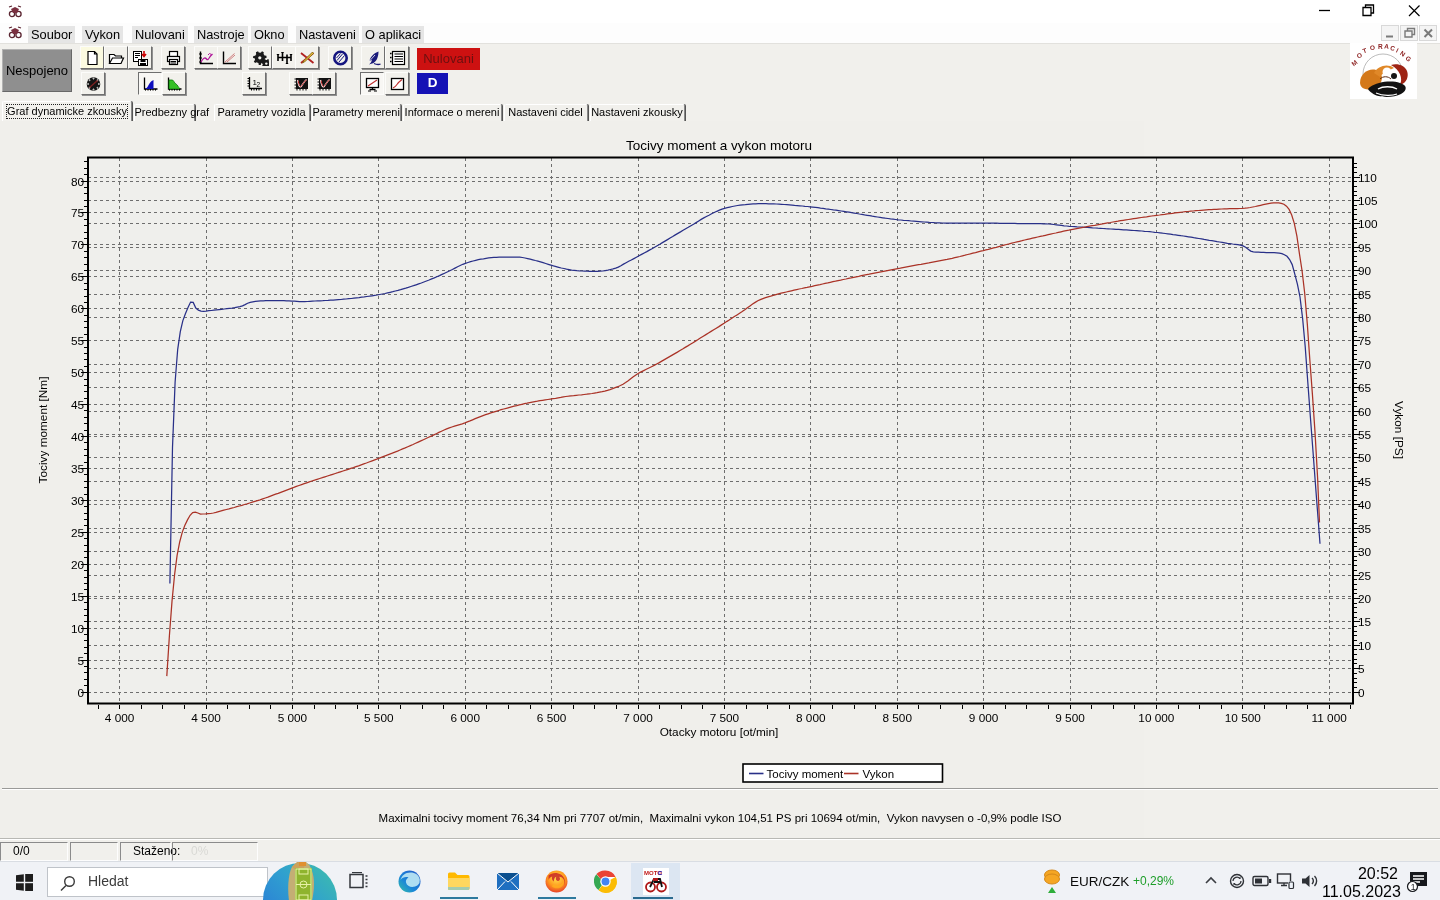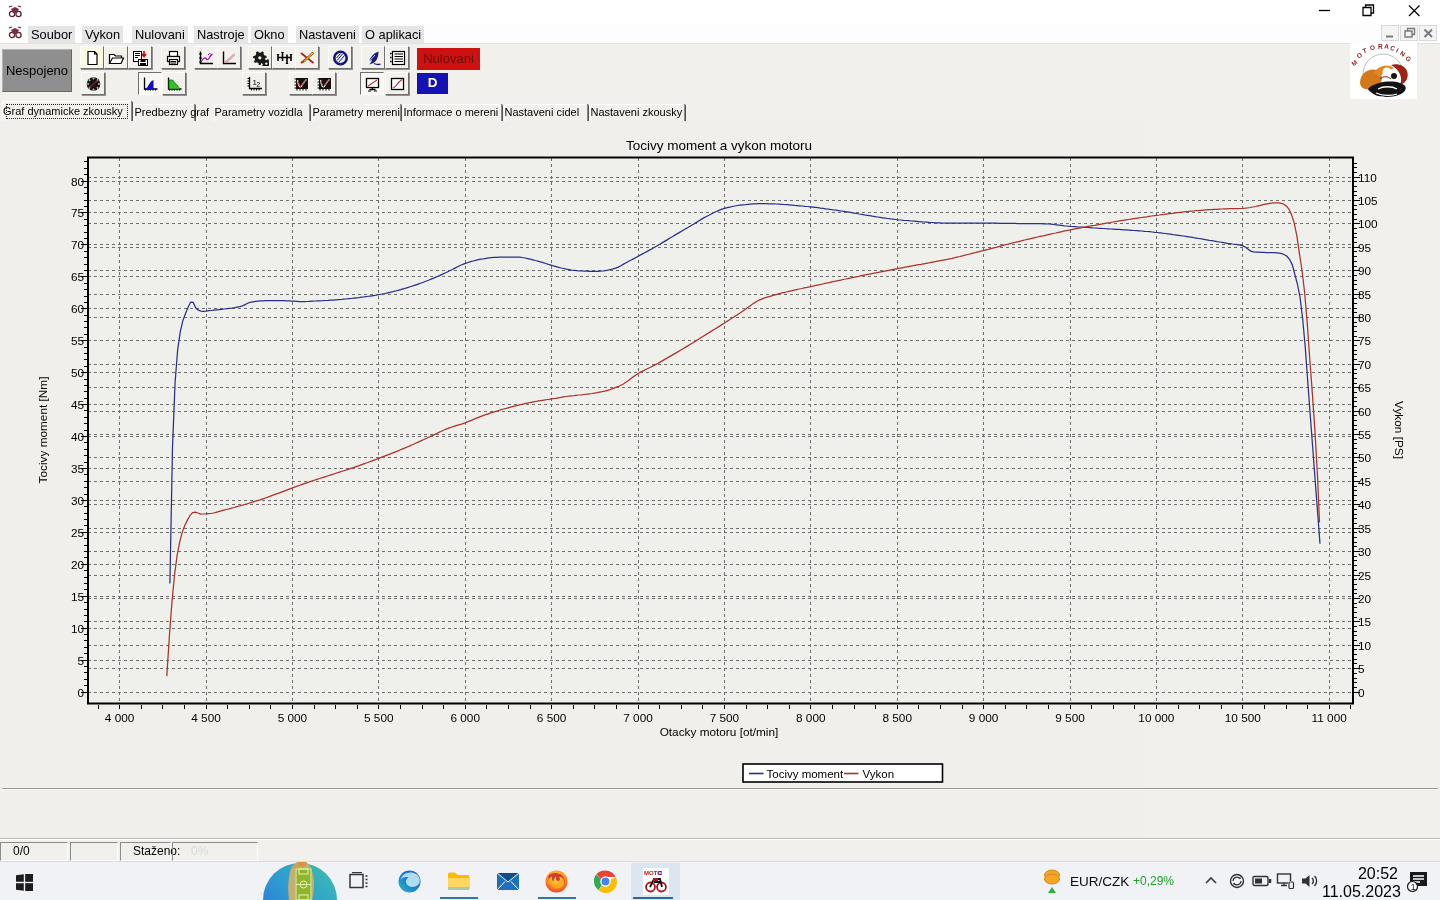--- a/index.html
+++ b/index.html
@@ -9,21 +9,21 @@
 #menubar{position:absolute;left:0;top:23px;width:1440px;height:20px;background:#fdfdfd}
 .mi{position:absolute;top:2.5px;font-size:12.8px;color:#000;background:#e5e5e5;padding:0 3px;line-height:17px}
 #toolbar{position:absolute;left:0;top:43px;width:1440px;height:58px;background:#f1f0ec;border-top:1px solid #e2e1dd}
 #nespojeno{position:absolute;left:2px;top:4.5px;width:70px;height:43px;background:#8f8f8f;border:1px solid;border-color:#b2b2b2 #686868 #686868 #b2b2b2;color:#000;font-size:13px;text-align:center;line-height:41px}
 .tb{position:absolute;width:24px;height:23px;background:#f2f1ec;border:1px solid;border-color:#fcfcfa #6f6f6f #6f6f6f #fcfcfa;box-shadow:1px 1px 0 #909090}
 .tb svg{position:absolute;left:3px;top:3px}
 .tbp{background:#f8f7f4;border-color:#6f6f6f #fcfcfa #fcfcfa #6f6f6f;box-shadow:none}
 #nulovani{position:absolute;left:417px;top:4px;width:63px;height:22px;background:#cd1111;color:#6b1010;font-size:13px;text-align:center;line-height:21px}
 #dbtn{position:absolute;left:417px;top:29px;width:31px;height:21px;background:#1512b5;color:#fff;font-weight:bold;font-size:13.5px;text-align:center;line-height:20px}
 #tabstrip{position:absolute;left:0;top:101px;width:1440px;height:20px}
-.tab{position:absolute;top:3px;height:17px;white-space:nowrap;background:#f1f0ec;border:1px solid #888;border-bottom:none;border-top-color:#fff;border-left-color:#fff;border-radius:2px 2px 0 0;font-size:11px;color:#000;box-shadow:1px 0 0 #555}
+.tab{position:absolute;top:3px;height:17px;white-space:nowrap;background:#f1f0ec;border:1px solid #888;border-bottom:none;border-top-color:#fff;border-left-color:#fff;border-radius:2px 2px 0 0;font-size:11px;text-align:center;color:#000;box-shadow:1px 0 0 #555}
 .tab.sel{top:0;height:20px;background:#f2f1ed;z-index:2}
 .tab .foc{position:absolute;left:3px;top:2px;right:3px;bottom:2px;border:1px dotted #222}
 #content{position:absolute;left:0;top:121px;width:1144px;height:717px;background:#f0efeb}
 #chart{position:absolute;left:0;top:0}
 #groove{position:absolute;left:2px;top:667px;width:1436px;height:2px;border-top:1px solid #9a9a98;border-bottom:1px solid #fff}
 #maxtext{position:absolute;left:0;top:691px;width:1440px;text-align:center;font-size:11.5px;color:#000}
 #statusbar{position:absolute;left:0;top:838px;width:1440px;height:23px;background:#f1f0ec;border-top:1px solid #b8b8b4;box-shadow:inset 0 1px 0 #fff}
 .sc{position:absolute;top:3px;height:19px;border:1px solid;border-color:#8b8b8b #fdfdfd #fdfdfd #8b8b8b;font-size:12px;color:#000;padding-left:12px;line-height:17px}
 #taskbar{position:absolute;left:0;top:861px;width:1440px;height:39px;background:#f0f2f6;border-top:1px solid #d9dde3}
 #search{position:absolute;left:47px;top:5px;width:221px;height:30px;background:#fff;border:1px solid #bfc3c9}
@@ -334,36 +334,44 @@
 </g>
 <polyline points="169.9,583.4 172.5,447.6 175.1,382.2 177.7,349.3 180.3,331.7 182.8,320.9 185.4,313.7 188.0,307.5 190.6,302.1 193.2,302.4 195.8,308.1 198.4,310.1 201.0,311.1 203.6,311.3 206.2,311.1 208.8,310.7 211.4,310.5 213.9,310.2 216.5,309.9 219.1,309.6 221.7,309.3 224.3,309.0 226.9,308.7 229.5,308.4 232.1,308.1 234.7,307.7 237.3,307.2 239.9,306.7 242.5,305.9 245.1,304.6 247.6,303.2 250.2,302.3 252.8,301.8 255.4,301.3 258.0,301.1 260.6,300.9 263.2,300.8 265.8,300.7 268.4,300.6 271.0,300.5 273.6,300.5 276.2,300.5 278.7,300.5 281.3,300.6 283.9,300.7 286.5,300.8 289.1,300.9 291.7,301.1 294.3,301.2 296.9,301.4 299.5,301.6 302.1,301.7 304.7,301.7 307.3,301.5 309.9,301.3 312.4,301.1 315.0,301.0 317.6,300.9 320.2,300.8 322.8,300.7 325.4,300.5 328.0,300.4 330.6,300.2 333.2,300.1 335.8,299.9 338.4,299.7 341.0,299.5 343.5,299.2 346.1,299.0 348.7,298.7 351.3,298.5 353.9,298.2 356.5,297.9 359.1,297.6 361.7,297.2 364.3,296.9 366.9,296.5 369.5,296.2 372.1,295.8 374.7,295.4 377.2,295.0 379.8,294.5 382.4,294.0 385.0,293.5 387.6,292.9 390.2,292.3 392.8,291.7 395.4,291.0 398.0,290.4 400.6,289.7 403.2,288.9 405.8,288.2 408.3,287.4 410.9,286.5 413.5,285.7 416.1,284.8 418.7,283.9 421.3,283.0 423.9,282.0 426.5,281.0 429.1,280.0 431.7,278.9 434.3,277.9 436.9,276.7 439.5,275.6 442.0,274.4 444.6,273.2 447.2,272.0 449.8,270.8 452.4,269.5 455.0,268.1 457.6,266.7 460.2,265.5 462.8,264.3 465.4,263.3 468.0,262.5 470.6,261.7 473.1,261.0 475.7,260.3 478.3,259.7 480.9,259.2 483.5,258.8 486.1,258.3 488.7,257.9 491.3,257.6 493.9,257.4 496.5,257.3 499.1,257.2 501.7,257.2 504.3,257.1 506.8,257.1 509.4,257.1 512.0,257.0 514.6,257.0 517.2,257.0 519.8,257.1 522.4,257.5 525.0,258.0 527.6,258.6 530.2,259.2 532.8,259.8 535.4,260.5 537.9,261.1 540.5,261.9 543.1,262.7 545.7,263.5 548.3,264.3 550.9,265.1 553.5,265.9 556.1,266.6 558.7,267.3 561.3,268.0 563.9,268.5 566.5,269.1 569.1,269.6 571.6,270.1 574.2,270.4 576.8,270.7 579.4,270.9 582.0,271.0 584.6,271.1 587.2,271.2 589.8,271.3 592.4,271.3 595.0,271.4 597.6,271.4 600.2,271.2 602.7,271.0 605.3,270.6 607.9,270.1 610.5,269.5 613.1,268.9 615.7,268.2 618.3,267.1 620.9,265.7 623.5,264.1 626.1,262.7 628.7,261.3 631.3,260.0 633.9,258.6 636.4,257.2 639.0,255.8 641.6,254.4 644.2,253.0 646.8,251.6 649.4,250.1 652.0,248.7 654.6,247.2 657.2,245.7 659.8,244.2 662.4,242.6 665.0,241.1 667.5,239.6 670.1,238.0 672.7,236.5 675.3,234.9 677.9,233.4 680.5,231.9 683.1,230.3 685.7,228.8 688.3,227.3 690.9,225.7 693.5,224.2 696.1,222.6 698.7,221.0 701.2,219.4 703.8,217.9 706.4,216.5 709.0,215.2 711.6,213.8 714.2,212.5 716.8,211.3 719.4,210.2 722.0,209.2 724.6,208.4 727.2,207.7 729.8,207.1 732.3,206.5 734.9,206.0 737.5,205.5 740.1,205.1 742.7,204.8 745.3,204.6 747.9,204.3 750.5,204.1 753.1,203.9 755.7,203.8 758.3,203.7 760.9,203.7 763.5,203.7 766.0,203.7 768.6,203.8 771.2,203.8 773.8,203.9 776.4,204.0 779.0,204.1 781.6,204.3 784.2,204.5 786.8,204.7 789.4,204.9 792.0,205.1 794.6,205.4 797.1,205.6 799.7,205.8 802.3,206.0 804.9,206.3 807.5,206.5 810.1,206.8 812.7,207.1 815.3,207.4 817.9,207.7 820.5,208.1 823.1,208.4 825.7,208.8 828.3,209.1 830.8,209.5 833.4,209.9 836.0,210.2 838.6,210.6 841.2,211.0 843.8,211.4 846.4,211.8 849.0,212.2 851.6,212.7 854.2,213.1 856.8,213.5 859.4,214.0 861.9,214.4 864.5,214.9 867.1,215.3 869.7,215.7 872.3,216.2 874.9,216.6 877.5,217.0 880.1,217.4 882.7,217.8 885.3,218.2 887.9,218.5 890.5,218.9 893.1,219.2 895.6,219.5 898.2,219.8 900.8,220.0 903.4,220.3 906.0,220.5 908.6,220.7 911.2,221.0 913.8,221.2 916.4,221.4 919.0,221.6 921.6,221.8 924.2,222.0 926.7,222.2 929.3,222.4 931.9,222.5 934.5,222.7 937.1,222.8 939.7,222.9 942.3,223.0 944.9,223.1 947.5,223.1 950.1,223.2 952.7,223.2 955.3,223.2 957.9,223.2 960.4,223.2 963.0,223.2 965.6,223.2 968.2,223.2 970.8,223.2 973.4,223.2 976.0,223.2 978.6,223.2 981.2,223.2 983.8,223.2 986.4,223.2 989.0,223.2 991.5,223.2 994.1,223.2 996.7,223.2 999.3,223.3 1001.9,223.3 1004.5,223.3 1007.1,223.3 1009.7,223.4 1012.3,223.4 1014.9,223.4 1017.5,223.5 1020.1,223.5 1022.7,223.5 1025.2,223.5 1027.8,223.6 1030.4,223.6 1033.0,223.6 1035.6,223.7 1038.2,223.7 1040.8,223.7 1043.4,223.8 1046.0,223.9 1048.6,224.0 1051.2,224.2 1053.8,224.5 1056.3,224.8 1058.9,225.1 1061.5,225.4 1064.1,225.8 1066.7,226.0 1069.3,226.3 1071.9,226.5 1074.5,226.7 1077.1,226.9 1079.7,227.0 1082.3,227.2 1084.9,227.4 1087.5,227.5 1090.0,227.7 1092.6,227.9 1095.2,228.0 1097.8,228.2 1100.4,228.3 1103.0,228.5 1105.6,228.7 1108.2,228.8 1110.8,229.0 1113.4,229.1 1116.0,229.3 1118.6,229.4 1121.1,229.6 1123.7,229.8 1126.3,229.9 1128.9,230.1 1131.5,230.3 1134.1,230.5 1136.7,230.6 1139.3,230.8 1141.9,231.0 1144.5,231.3 1147.1,231.5 1149.7,231.7 1152.3,232.0 1154.8,232.3 1157.4,232.5 1160.0,232.8 1162.6,233.2 1165.2,233.5 1167.8,233.8 1170.4,234.2 1173.0,234.6 1175.6,234.9 1178.2,235.3 1180.8,235.7 1183.4,236.0 1185.9,236.4 1188.5,236.8 1191.1,237.2 1193.7,237.7 1196.3,238.1 1198.9,238.5 1201.5,238.9 1204.1,239.4 1206.7,239.8 1209.3,240.3 1211.9,240.7 1214.5,241.1 1217.1,241.6 1219.6,242.0 1222.2,242.4 1224.8,242.8 1227.4,243.3 1230.0,243.6 1232.6,244.0 1235.2,244.3 1237.8,244.7 1240.4,245.2 1243.0,245.9 1245.6,247.3 1248.2,249.2 1250.7,251.1 1253.3,251.9 1255.9,252.1 1258.5,252.2 1261.1,252.3 1263.7,252.4 1266.3,252.5 1268.9,252.5 1271.5,252.6 1274.1,252.7 1276.7,252.8 1279.3,253.1 1281.9,253.7 1284.4,254.7 1287.0,256.3 1289.6,259.5 1292.2,264.6 1294.8,274.1 1297.4,284.2 1300.0,297.0 1302.6,318.3 1305.2,346.5 1307.8,382.3 1310.4,417.2 1313.0,451.5 1315.5,485.0 1318.1,518.8 1320.0,543.8" fill="none" stroke="#293088" stroke-width="1.25"></polyline>
 <polyline points="166.8,676.1 169.4,635.7 172.0,601.4 174.6,574.5 177.1,555.3 179.7,542.0 182.3,532.1 184.9,525.2 187.5,519.9 190.1,515.3 192.7,512.6 195.3,512.2 197.9,513.0 200.5,514.1 203.1,514.0 205.7,513.9 208.2,513.7 210.8,513.5 213.4,513.0 216.0,512.4 218.6,511.6 221.2,510.9 223.8,510.2 226.4,509.5 229.0,508.9 231.6,508.2 234.2,507.5 236.8,506.7 239.4,506.0 241.9,505.3 244.5,504.5 247.1,503.8 249.7,503.0 252.3,502.2 254.9,501.4 257.5,500.6 260.1,499.8 262.7,498.9 265.3,498.0 267.9,497.1 270.5,496.1 273.0,495.2 275.6,494.2 278.2,493.3 280.8,492.3 283.4,491.3 286.0,490.3 288.6,489.3 291.2,488.3 293.8,487.4 296.4,486.4 299.0,485.5 301.6,484.6 304.2,483.7 306.7,482.8 309.3,481.9 311.9,481.0 314.5,480.2 317.1,479.3 319.7,478.5 322.3,477.7 324.9,476.8 327.5,476.0 330.1,475.2 332.7,474.3 335.3,473.5 337.8,472.7 340.4,471.8 343.0,471.0 345.6,470.2 348.2,469.3 350.8,468.4 353.4,467.6 356.0,466.7 358.6,465.8 361.2,464.8 363.8,463.9 366.4,463.0 369.0,462.0 371.5,461.1 374.1,460.1 376.7,459.2 379.3,458.2 381.9,457.2 384.5,456.2 387.1,455.2 389.7,454.2 392.3,453.2 394.9,452.1 397.5,451.1 400.1,450.0 402.6,448.9 405.2,447.9 407.8,446.7 410.4,445.6 413.0,444.5 415.6,443.3 418.2,442.1 420.8,440.9 423.4,439.7 426.0,438.5 428.6,437.3 431.2,436.1 433.8,434.9 436.3,433.7 438.9,432.4 441.5,431.2 444.1,430.0 446.7,428.9 449.3,427.9 451.9,427.0 454.5,426.2 457.1,425.4 459.7,424.6 462.3,423.8 464.9,422.9 467.4,421.9 470.0,420.9 472.6,419.8 475.2,418.7 477.8,417.6 480.4,416.6 483.0,415.6 485.6,414.7 488.2,413.8 490.8,412.9 493.4,412.1 496.0,411.3 498.6,410.5 501.1,409.7 503.7,409.0 506.3,408.3 508.9,407.6 511.5,406.9 514.1,406.2 516.7,405.6 519.3,404.9 521.9,404.3 524.5,403.7 527.1,403.2 529.7,402.6 532.2,402.1 534.8,401.6 537.4,401.2 540.0,400.7 542.6,400.3 545.2,399.9 547.8,399.5 550.4,399.1 553.0,398.7 555.6,398.3 558.2,397.8 560.8,397.4 563.4,396.9 565.9,396.5 568.5,396.2 571.1,395.8 573.7,395.6 576.3,395.3 578.9,395.0 581.5,394.8 584.1,394.5 586.7,394.2 589.3,393.8 591.9,393.5 594.5,393.1 597.0,392.7 599.6,392.2 602.2,391.7 604.8,391.1 607.4,390.4 610.0,389.6 612.6,388.7 615.2,387.7 617.8,386.7 620.4,385.5 623.0,384.2 625.6,382.5 628.2,380.7 630.7,378.7 633.3,376.8 635.9,374.9 638.5,373.3 641.1,371.9 643.7,370.6 646.3,369.3 648.9,368.0 651.5,366.7 654.1,365.4 656.7,364.0 659.3,362.6 661.8,361.1 664.4,359.6 667.0,358.1 669.6,356.6 672.2,355.1 674.8,353.6 677.4,352.1 680.0,350.5 682.6,349.0 685.2,347.4 687.8,345.9 690.4,344.3 693.0,342.7 695.5,341.1 698.1,339.5 700.7,337.8 703.3,336.2 705.9,334.6 708.5,333.0 711.1,331.4 713.7,329.8 716.3,328.2 718.9,326.6 721.5,324.9 724.1,323.3 726.6,321.6 729.2,320.0 731.8,318.3 734.4,316.6 737.0,314.9 739.6,313.2 742.2,311.5 744.8,309.7 747.4,307.8 750.0,305.9 752.6,304.1 755.2,302.4 757.8,300.8 760.3,299.6 762.9,298.6 765.5,297.6 768.1,296.8 770.7,296.1 773.3,295.3 775.9,294.6 778.5,293.9 781.1,293.2 783.7,292.6 786.3,292.0 788.9,291.4 791.4,290.8 794.0,290.2 796.6,289.6 799.2,289.0 801.8,288.5 804.4,287.9 807.0,287.4 809.6,286.8 812.2,286.3 814.8,285.7 817.4,285.1 820.0,284.6 822.6,284.0 825.1,283.4 827.7,282.9 830.3,282.3 832.9,281.7 835.5,281.2 838.1,280.6 840.7,280.1 843.3,279.5 845.9,279.0 848.5,278.4 851.1,277.9 853.7,277.3 856.2,276.8 858.8,276.3 861.4,275.7 864.0,275.2 866.6,274.7 869.2,274.2 871.8,273.6 874.4,273.1 877.0,272.6 879.6,272.1 882.2,271.6 884.8,271.1 887.4,270.6 889.9,270.1 892.5,269.6 895.1,269.1 897.7,268.6 900.3,268.2 902.9,267.7 905.5,267.2 908.1,266.7 910.7,266.2 913.3,265.7 915.9,265.2 918.5,264.7 921.0,264.3 923.6,263.8 926.2,263.3 928.8,262.9 931.4,262.4 934.0,261.9 936.6,261.4 939.2,260.9 941.8,260.4 944.4,259.9 947.0,259.4 949.6,258.8 952.2,258.3 954.7,257.7 957.3,257.1 959.9,256.5 962.5,255.8 965.1,255.2 967.7,254.5 970.3,253.9 972.9,253.2 975.5,252.6 978.1,251.9 980.7,251.2 983.3,250.6 985.8,249.9 988.4,249.3 991.0,248.6 993.6,247.9 996.2,247.3 998.8,246.6 1001.4,245.9 1004.0,245.2 1006.6,244.5 1009.2,243.9 1011.8,243.2 1014.4,242.5 1017.0,241.9 1019.5,241.3 1022.1,240.7 1024.7,240.0 1027.3,239.4 1029.9,238.8 1032.5,238.2 1035.1,237.6 1037.7,237.0 1040.3,236.4 1042.9,235.9 1045.5,235.3 1048.1,234.7 1050.6,234.1 1053.2,233.5 1055.8,233.0 1058.4,232.4 1061.0,231.8 1063.6,231.2 1066.2,230.7 1068.8,230.2 1071.4,229.6 1074.0,229.1 1076.6,228.6 1079.2,228.1 1081.8,227.6 1084.3,227.2 1086.9,226.7 1089.5,226.2 1092.1,225.7 1094.7,225.3 1097.3,224.8 1099.9,224.3 1102.5,223.9 1105.1,223.4 1107.7,222.9 1110.3,222.5 1112.9,222.0 1115.4,221.6 1118.0,221.2 1120.6,220.7 1123.2,220.3 1125.8,219.9 1128.4,219.5 1131.0,219.1 1133.6,218.7 1136.2,218.3 1138.8,217.9 1141.4,217.5 1144.0,217.1 1146.6,216.8 1149.1,216.4 1151.7,216.0 1154.3,215.7 1156.9,215.3 1159.5,215.0 1162.1,214.6 1164.7,214.3 1167.3,213.9 1169.9,213.6 1172.5,213.3 1175.1,212.9 1177.7,212.6 1180.2,212.3 1182.8,212.0 1185.4,211.7 1188.0,211.5 1190.6,211.2 1193.2,211.0 1195.8,210.7 1198.4,210.5 1201.0,210.3 1203.6,210.1 1206.2,209.9 1208.8,209.7 1211.4,209.6 1213.9,209.4 1216.5,209.3 1219.1,209.1 1221.7,209.0 1224.3,208.9 1226.9,208.8 1229.5,208.7 1232.1,208.7 1234.7,208.6 1237.3,208.6 1239.9,208.5 1242.5,208.4 1245.0,208.2 1247.6,207.9 1250.2,207.5 1252.8,207.0 1255.4,206.5 1258.0,205.9 1260.6,205.3 1263.2,204.7 1265.8,204.2 1268.4,203.7 1271.0,203.2 1273.6,202.9 1276.2,202.8 1278.7,202.9 1281.3,203.4 1283.9,204.2 1286.5,206.2 1289.1,209.4 1291.7,215.0 1294.3,223.4 1296.9,236.1 1299.5,254.2 1302.1,271.0 1304.7,293.3 1307.3,323.9 1309.8,359.5 1312.4,394.1 1315.0,431.9 1317.6,477.7 1319.5,522.5" fill="none" stroke="#aa3327" stroke-width="1.25"></polyline>
 <rect x="743" y="764" width="199.5" height="18" fill="#fff" stroke="#000" stroke-width="1.6"></rect>
 <line x1="749" y1="773.5" x2="763.5" y2="773.5" stroke="#293088" stroke-width="1.6"></line>
 <text x="766.5" y="777.5" font-size="11.5">Tocivy moment</text>
 <line x1="844" y1="773.5" x2="858.5" y2="773.5" stroke="#aa3327" stroke-width="1.6"></line>
 <text x="862.5" y="777.5" font-size="11.5">Vykon</text>
 </svg>
  <div id="groove"></div>
+ <div id="maxtext">Maximalni tocivy moment 76,34 Nm pri 7707 ot/min,&nbsp; Maximalni vykon 104,51 PS pri 10694 ot/min,&nbsp; Vykon navysen o -0,9% podle ISO</div>
 </div>
 <div id="statusbar">
  <div class="sc" style="left:0;width:68px">0/0</div>
  <div class="sc" style="left:70px;width:48px"></div>
  <div class="sc" style="left:120px;width:51px">Staženo:</div>
  <div class="sc" style="left:172px;width:86px"><span style="color:#d9d9d5;margin-left:6px">0%</span></div>
 </div>
 <div id="taskbar">
 <svg class="ticon" style="left:16px;top:11.5px" width="17" height="17" viewBox="0 0 17 17">
       <g fill="#1d1d1d">
         <path d="M0 1.2 L7.8 0.2 V7.8 H0 Z"></path>
         <rect x="9.2" y="0" width="7.8" height="7.8"></rect>
         <path d="M0 9.2 H7.8 V16.8 L0 15.8 Z"></path>
         <rect x="9.2" y="9.2" width="7.8" height="7.8"></rect>
       </g>
     </svg>
+ <div id="search">
+      <svg class="abs" style="left:12px;top:8px" width="16" height="16" viewBox="0 0 16 16">
+        <circle cx="9.5" cy="5.5" r="4.8" fill="none" stroke="#3a3a3a" stroke-width="1.4"></circle>
+        <path d="M6 9.5 L1 14.5" stroke="#3a3a3a" stroke-width="1.4"></path>
+      </svg>
+      <span>Hledat</span>
+    </div>
  <svg class="ticon" style="left:259px;top:0px" width="78" height="39" viewBox="0 0 78 39">
       <defs>
         <linearGradient id="sg" x1="0" y1="1" x2="1" y2="0">
           <stop offset="0" stop-color="#2a72d8"></stop>
           <stop offset="0.55" stop-color="#2f9fd0"></stop>
           <stop offset="1" stop-color="#3fc0a8"></stop>
         </linearGradient>
       </defs>
       <circle cx="41" cy="38" r="37" fill="url(#sg)"></circle>
       <path d="M30 39 C28 24 30 10 33 5 C35 2 38 0 41 0 L47 0 C52 3 55 12 55 22 C55 28 54 34 53 39 Z" fill="#c4ae74"></path>

